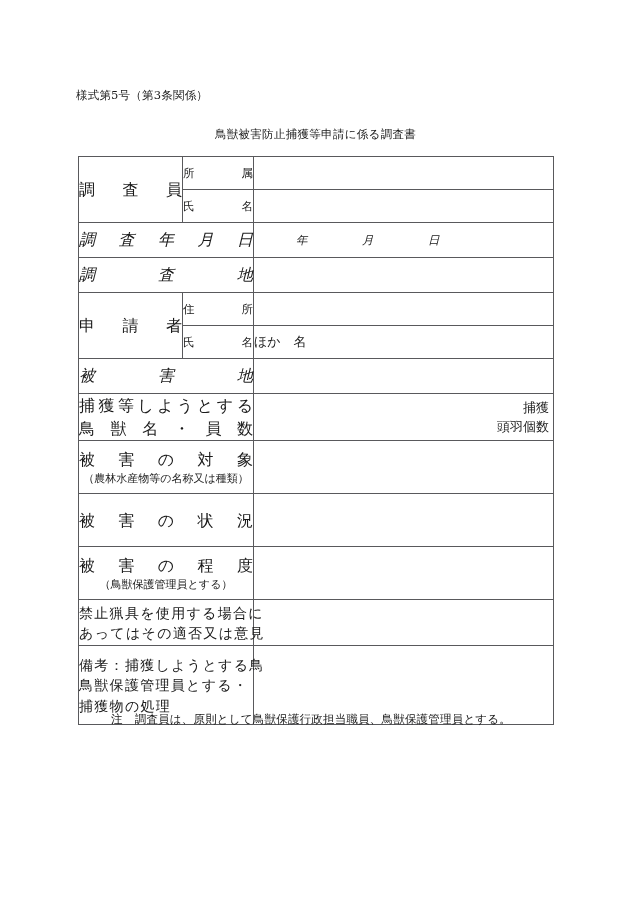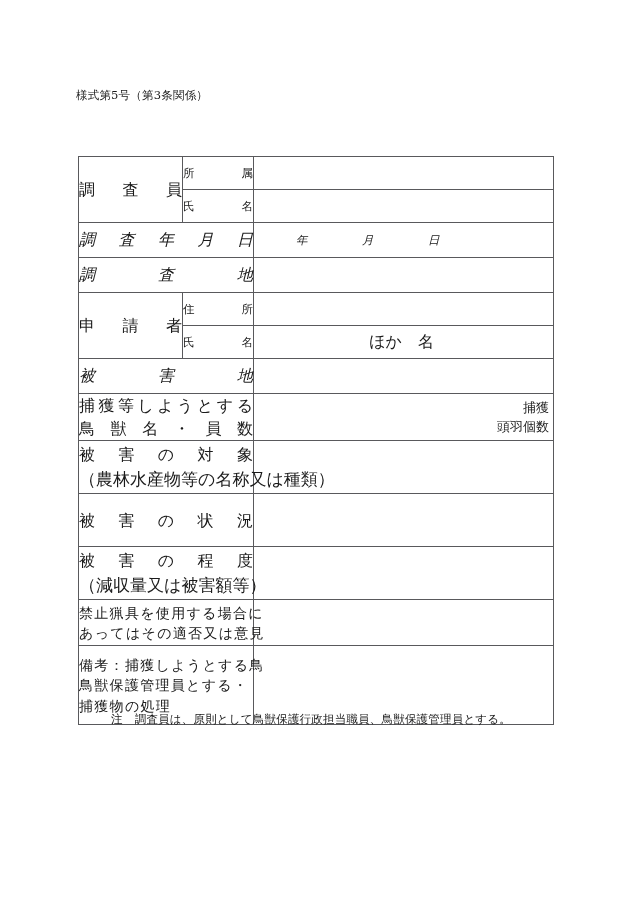--- a/index.html
+++ b/index.html
@@ -87,21 +87,21 @@
     display: block;
     text-align: justify;
     text-align-last: justify;
     -moz-text-align-last: justify;
     white-space: nowrap;
     font-size: 11.5px;
   }
   .sub-line {
     display: block;
     text-align: center;
-    font-size: 17px;
+    font-size: 11px;
     white-space: nowrap;
   }
   .wrap-line {
     display: block;
     font-size: 14px;
     letter-spacing: 1.3px;
     white-space: nowrap;
   }
   .date-placeholder {
     display: block;
@@ -109,22 +109,22 @@
     font-size: 11.5px;
     white-space: nowrap;
   }
   .date-placeholder span.unit {
     display: inline-block;
     width: 66px;
     text-align: left;
   }
   .unit-right {
     display: block;
-    text-align: center;
-    font-size: 16px;
+    text-align: left;
+    font-size: 13px;
     padding-right: 4px;
     white-space: nowrap;
   }
   .right-stack {
     display: block;
     text-align: right;
     font-size: 13px;
     line-height: 1.5;
     padding-right: 4px;
     white-space: nowrap;
@@ -149,20 +149,21 @@
   .h-big { height: 52px; }
   .h-remark { height: 78px; }
 </style>
 </head>
 <body>
 
 <div class="page">
 
   <div class="form-number">様式第5号（第3条関係）</div>
 
+  <div class="doc-title">鳥獣被害防止捕獲等申請に係る調査書</div>
 
   <table class="form-table">
     <colgroup>
       <col style="width:104px">
       <col style="width:71px">
       <col style="width:300px">
     </colgroup>
     <tbody>
 
       <tr>
@@ -248,21 +249,21 @@
       <tr>
         <td class="lbl h-big" colspan="2">
           <span class="spread">被害の状況</span>
         </td>
         <td class="val h-big"></td>
       </tr>
 
       <tr>
         <td class="lbl h-big" colspan="2">
           <span class="spread">被害の程度</span>
-          <span class="sub-line">（減収量又は被害額等）</span>
+          <span class="sub-line">（鳥獣保護管理員とする）</span>
         </td>
         <td class="val h-big"></td>
       </tr>
 
       <tr>
         <td class="lbl h-two" colspan="2">
           <span class="wrap-line">禁止猟具を使用する場合に</span>
           <span class="wrap-line">あってはその適否又は意見</span>
         </td>
         <td class="val h-two"></td>

